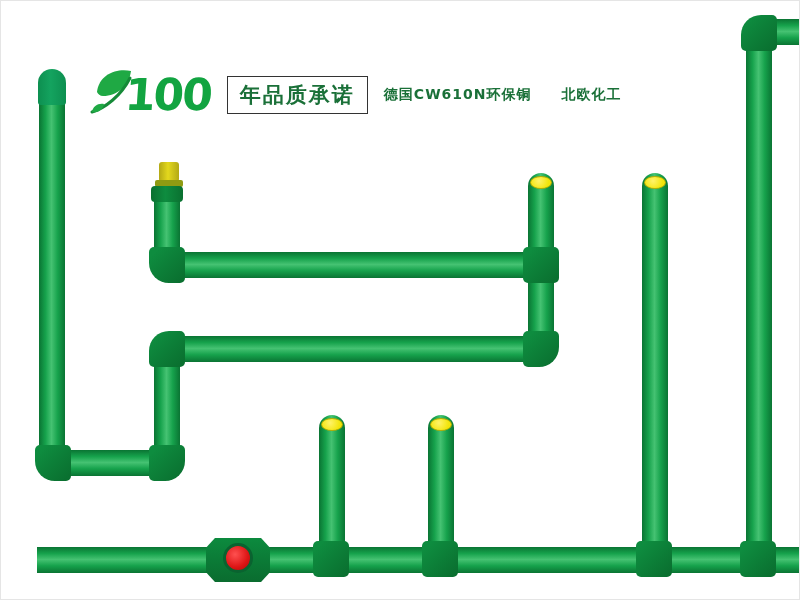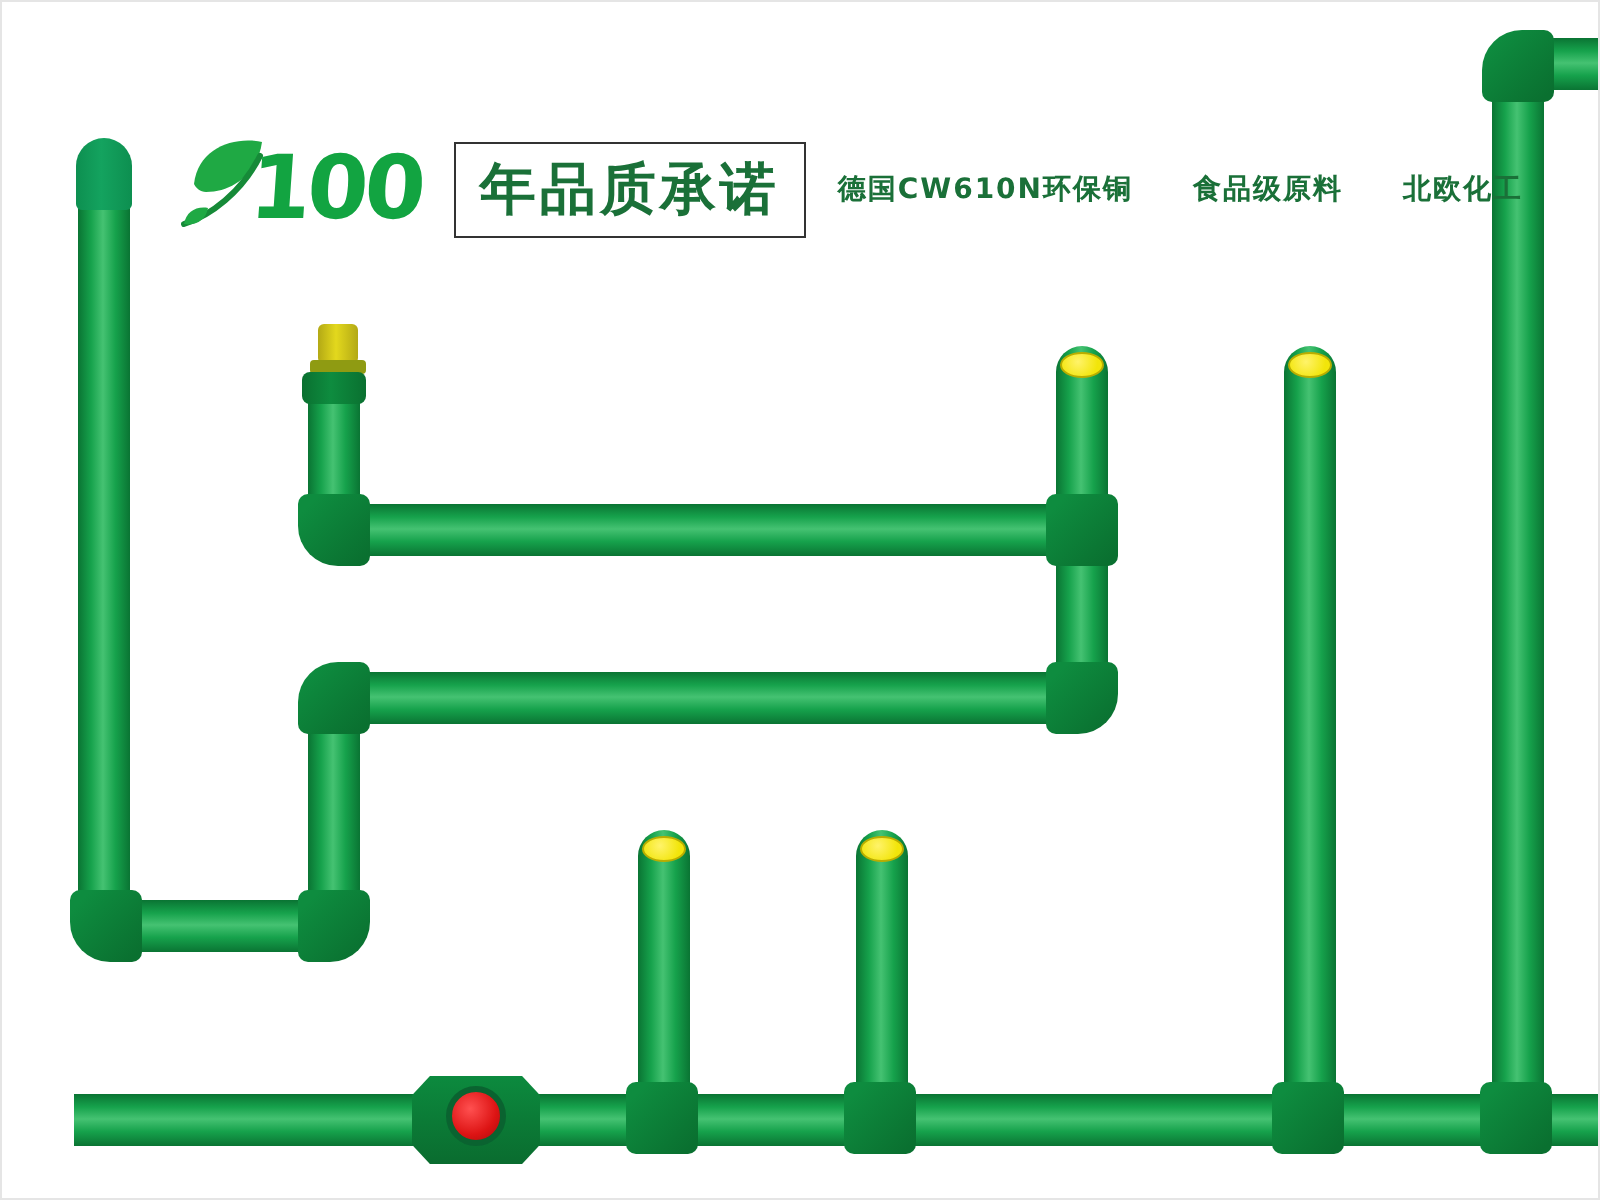--- a/index.html
+++ b/index.html
@@ -28,21 +28,21 @@
   .valve-body{background:linear-gradient(180deg,#0c8a3e,#0a6c2f);
     clip-path:polygon(0 22%,14% 0,86% 0,100% 22%,100% 78%,86% 100%,14% 100%,0 78%);}
   .valve-wheel{background:radial-gradient(circle at 38% 35%,#ff5050,var(--red) 60%,#a80b0b);
     border-radius:50%;border:3px solid #0a6330;box-sizing:border-box;}
   .header{position:absolute;left:88px;top:68px;height:52px;display:flex;align-items:center;z-index:5;}
   .logo{display:flex;align-items:center;margin-right:10px;}
   .logo svg{margin-right:-10px;position:relative;top:-4px;}
   .logo-num{font-size:44px;font-weight:800;color:var(--logo-green);letter-spacing:-2px;
     transform:skew(-4deg);line-height:1;}
   .slogan-box{border:1px solid #333;padding:4px 12px;margin-left:6px;
-    font-size:28px;font-weight:700;color:var(--text-green);letter-spacing:2px;white-space:nowrap;}
+    font-size:21px;font-weight:700;color:var(--text-green);letter-spacing:2px;white-space:nowrap;}
   .features{display:flex;align-items:center;}
   .feature{font-size:14px;font-weight:700;color:var(--text-green);letter-spacing:1px;
     margin-left:30px;white-space:nowrap;}
   .feature:first-child{margin-left:16px;}
 </style>
 </head>
 <body>
 
 <div class="canvas">
 
@@ -90,18 +90,17 @@
         <path d="M3 46 C16 42 32 30 41 12" fill="none" stroke="#168a38" stroke-width="3" stroke-linecap="round"></path>
         <path d="M3 46 C4 40 9 37 15 38 C14 44 9 47 3 46 Z" fill="#1fa944"></path>
       </svg>
       <span class="logo-num">100</span>
     </div>
     <div class="slogan-box">
       <span>年品质承诺</span>
     </div>
     <div class="features">
       <span class="feature">德国CW610N环保铜</span>
-      <span class="feature">食品级原料</span>
       <span class="feature">北欧化工</span>
     </div>
   </div>
 
 </div>
 
 </body></html>

